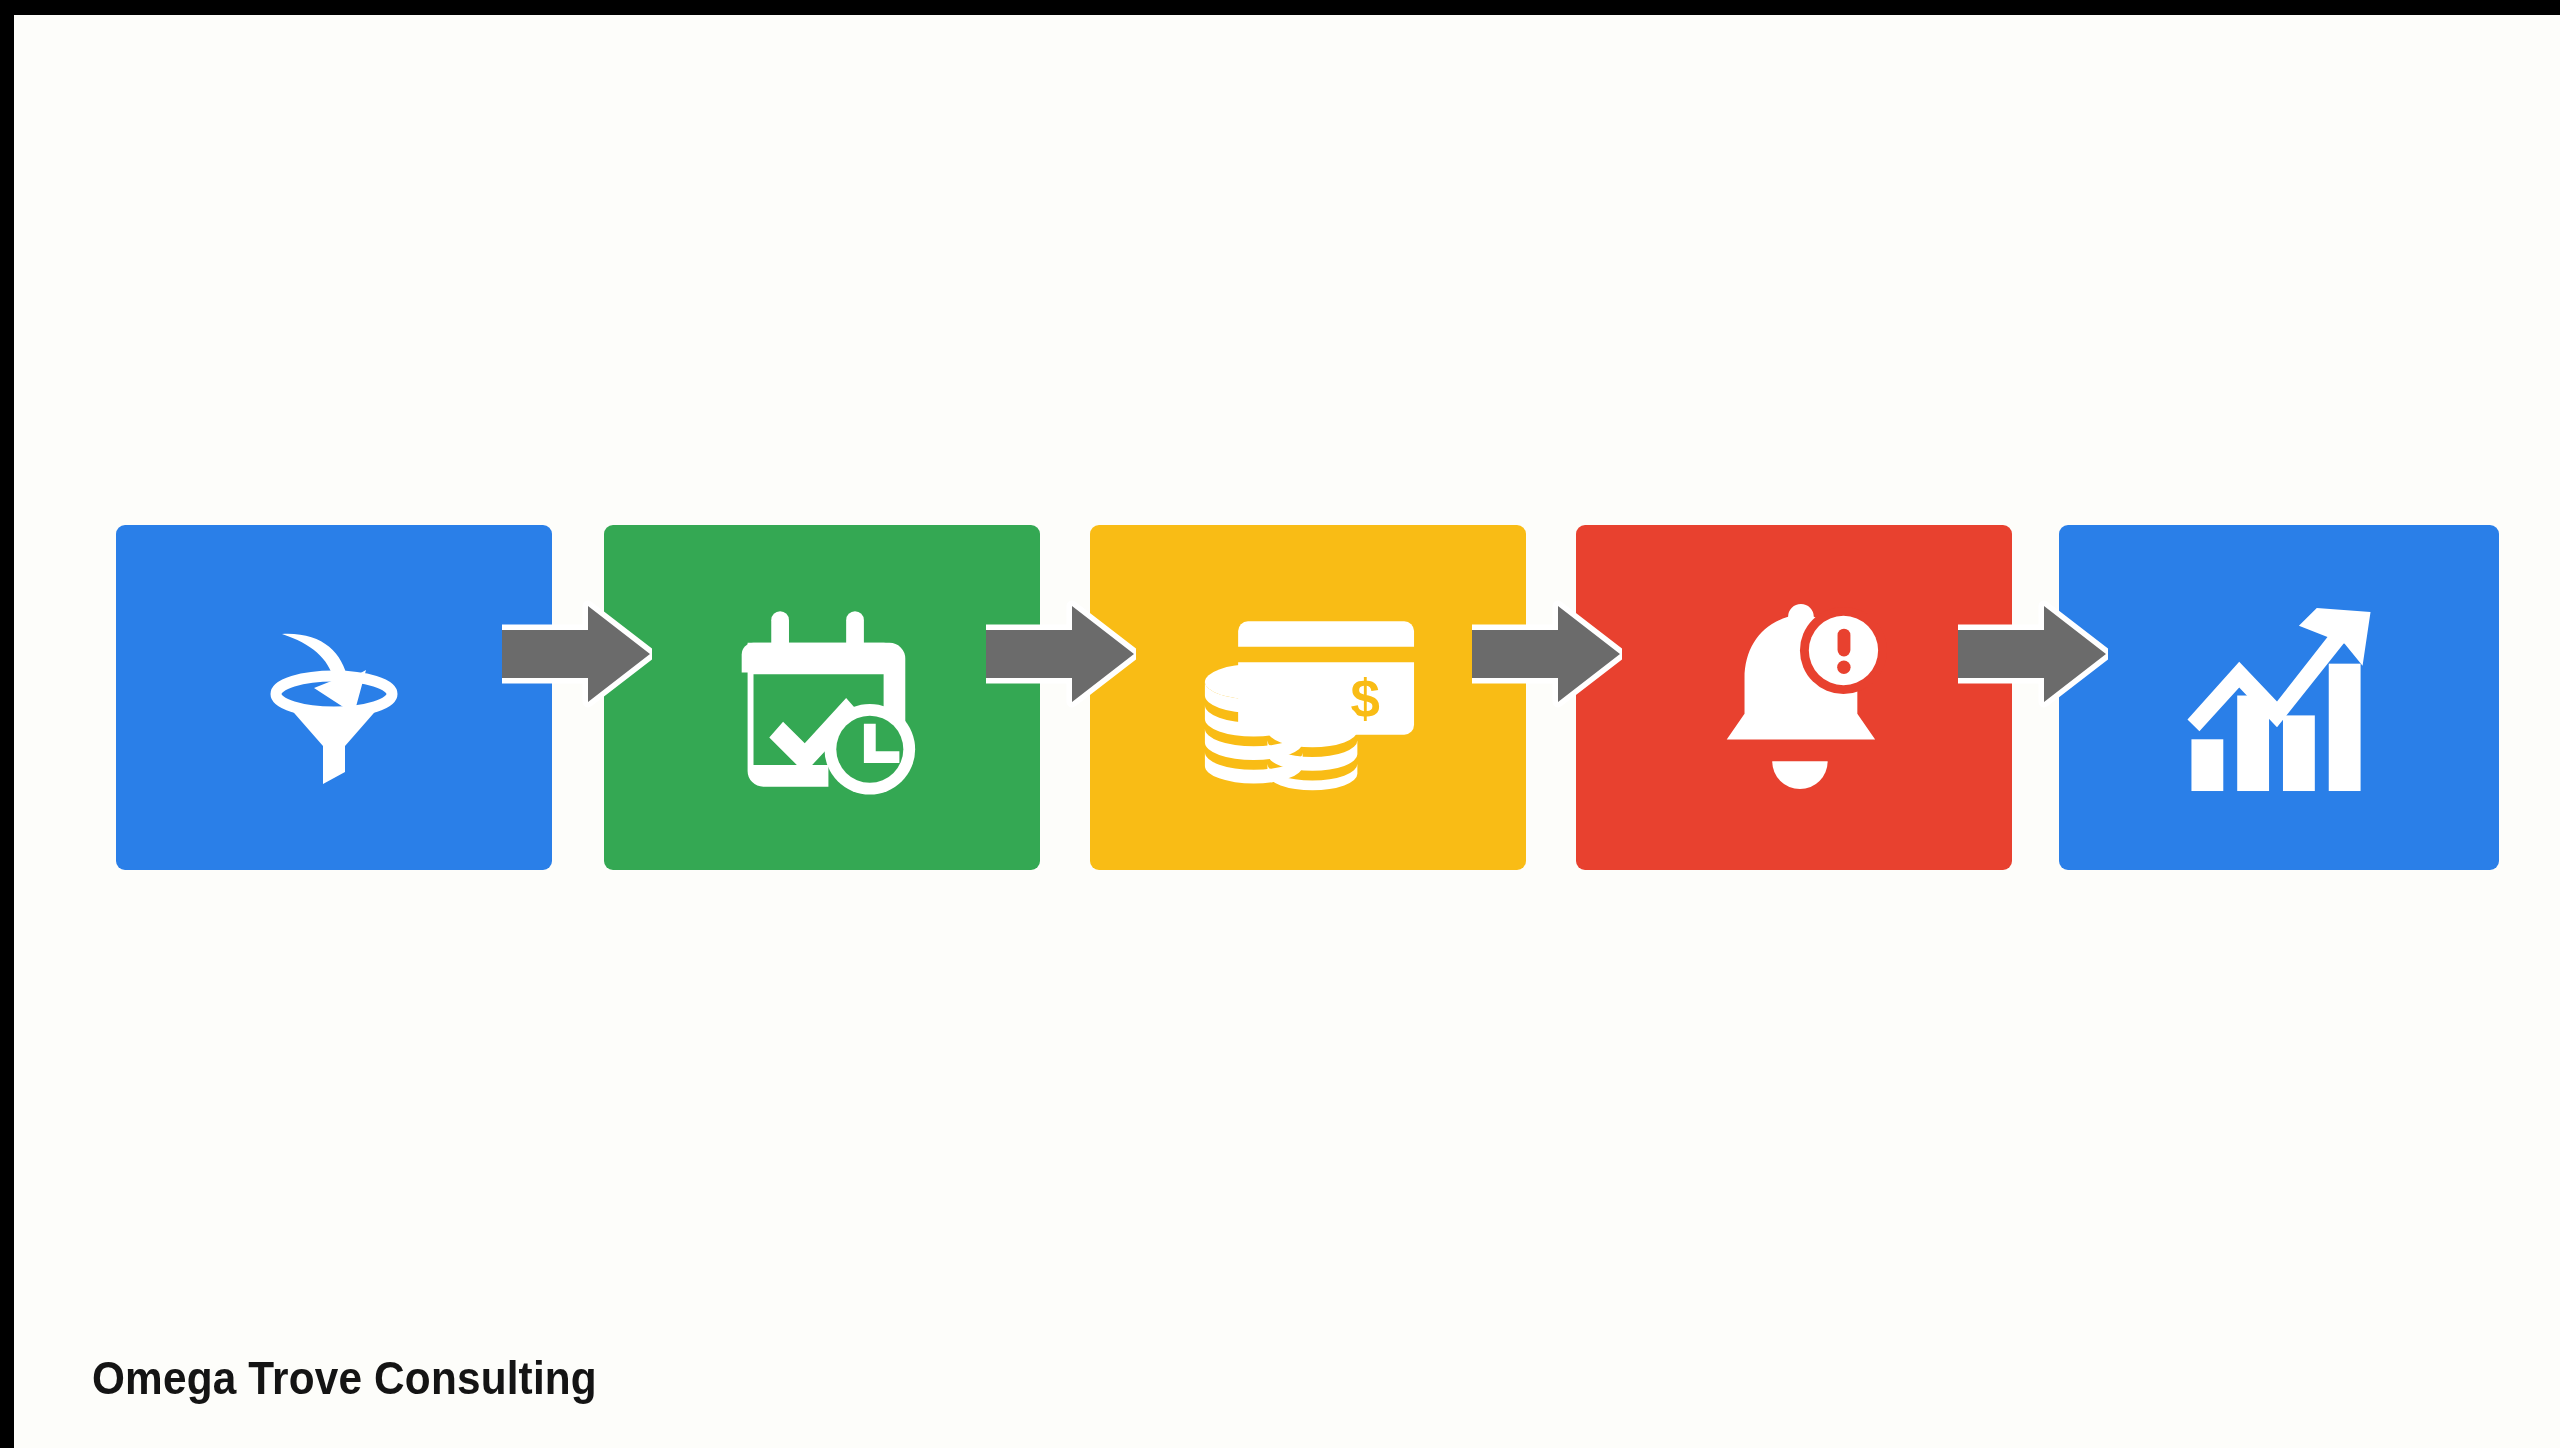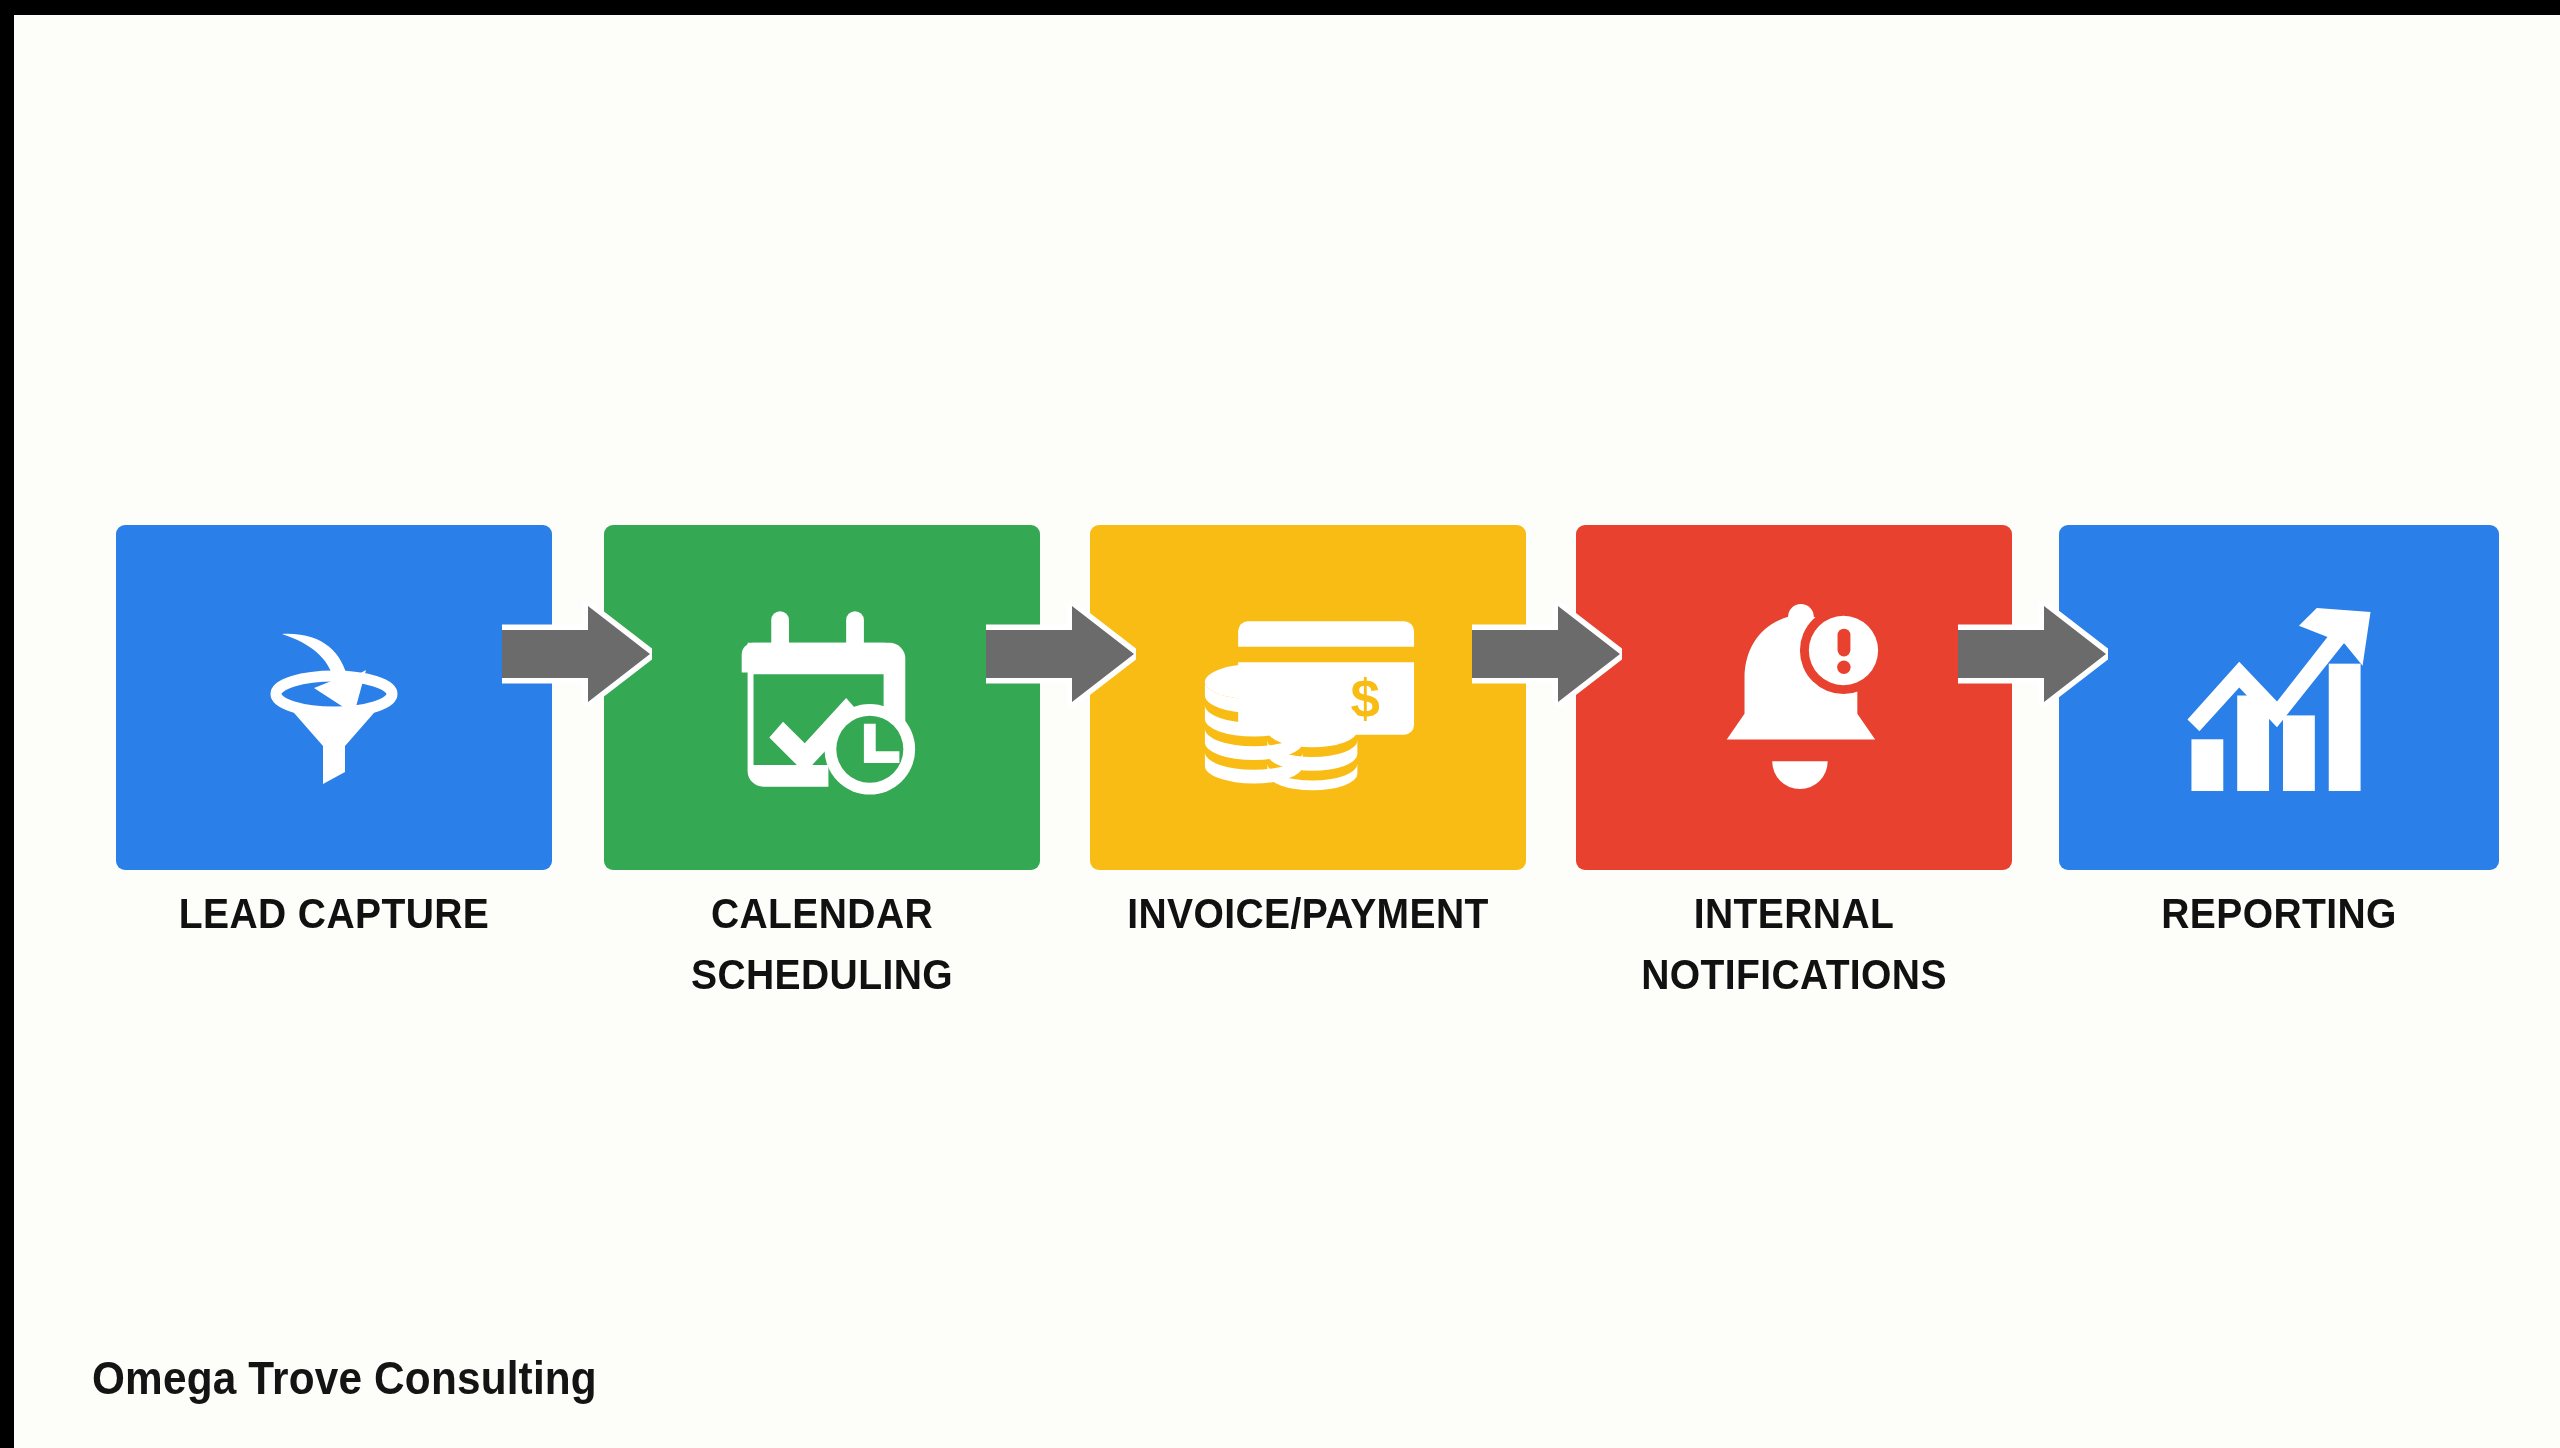--- a/index.html
+++ b/index.html
@@ -238,25 +238,16 @@
       </svg>
     </div>
     <div class="arrow" id="arrow-3" style="left: 1944px;">
       <svg width="150" height="108" viewBox="0 0 150 108">
         <path d="M0 30 L86 30 L86 6 L148 54 L86 102 L86 78 L0 78 Z" fill="#6b6b6b" stroke="#ffffff" stroke-width="11" stroke-linejoin="round"></path>
         <path d="M0 30 L86 30 L86 6 L148 54 L86 102 L86 78 L0 78 Z" fill="#6b6b6b"></path>
       </svg>
     </div>
   </div>
 
-  <div id="labels">
-    <div class="step-label" id="label-0" style="left: 102px; width: 436px; color: rgb(17, 17, 17);">LEAD CAPTURE</div>
-    <div class="step-label" id="label-1" style="left: 590px; width: 436px; color: rgb(17, 17, 17);">CALENDAR
-SCHEDULING</div>
-    <div class="step-label" id="label-2" style="left: 1076px; width: 436px; color: rgb(17, 17, 17);">INVOICE/PAYMENT</div>
-    <div class="step-label" id="label-3" style="left: 1562px; width: 436px; color: rgb(17, 17, 17);">INTERNAL
-NOTIFICATIONS</div>
-    <div class="step-label" id="label-4" style="left: 2045px; width: 440px; color: rgb(17, 17, 17);">REPORTING</div>
-  </div>
 
   <div id="footer">Omega Trove Consulting</div>
 
 </div>
 
 </body></html>

